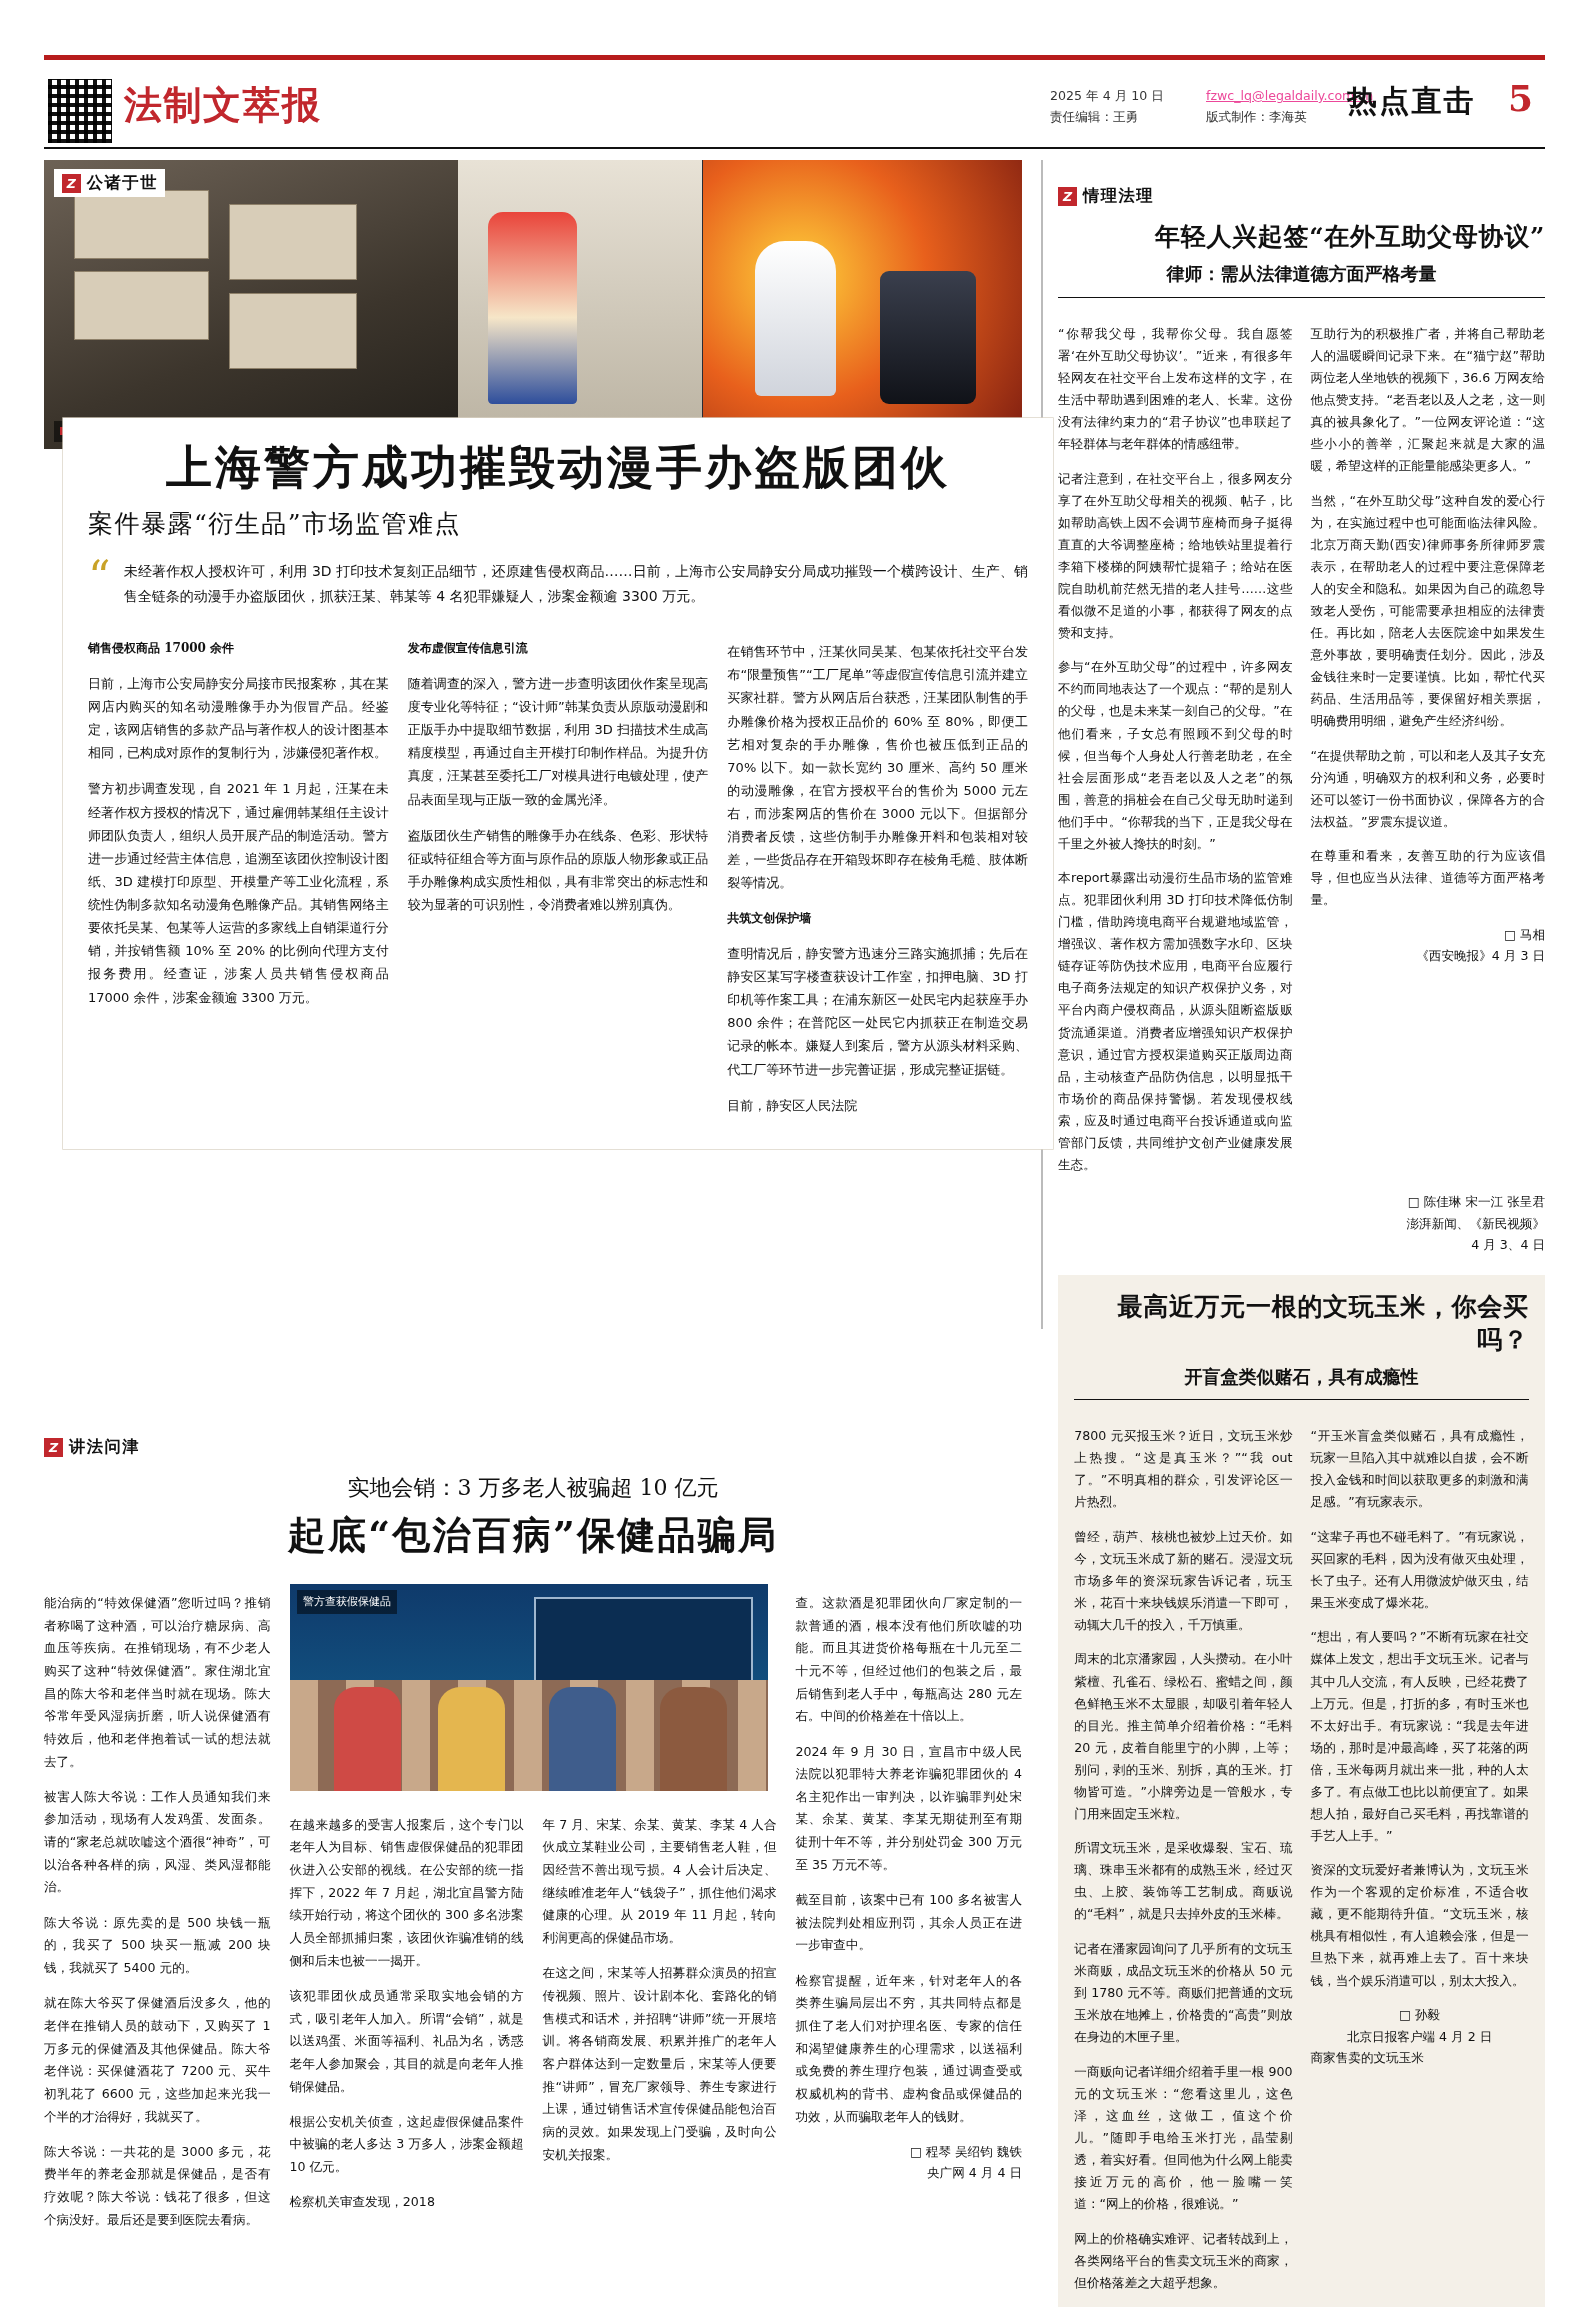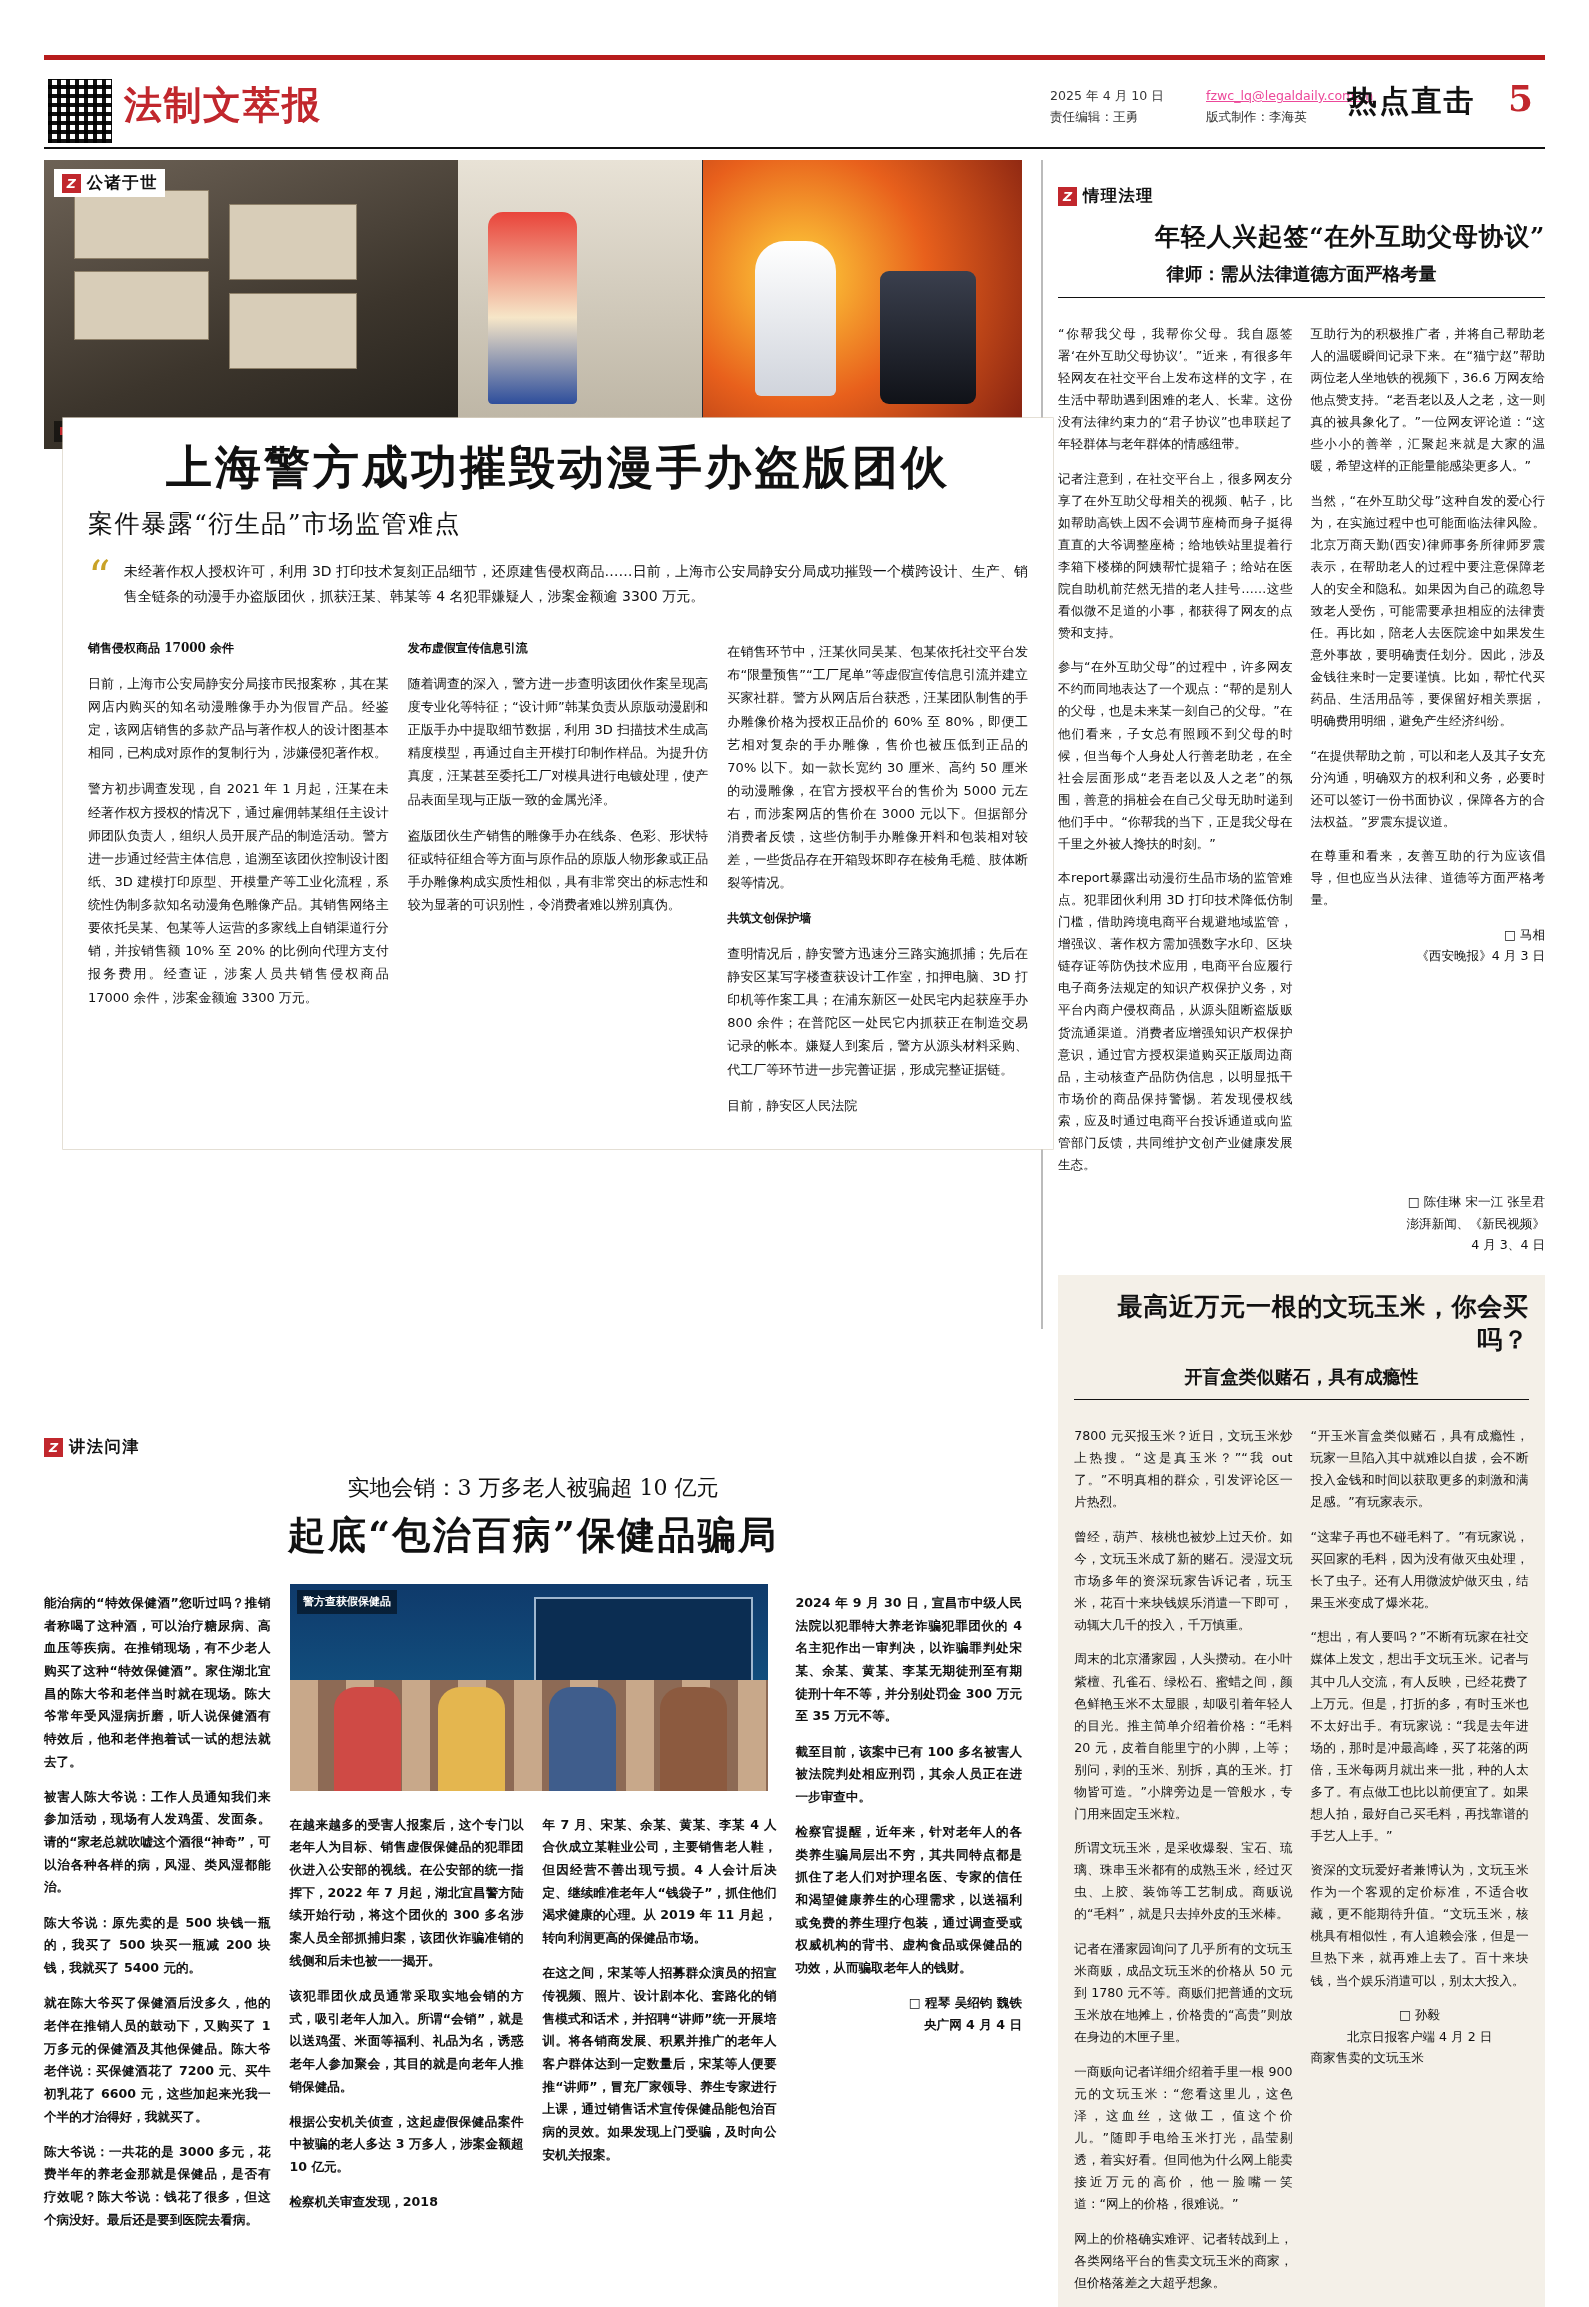--- a/index.html
+++ b/index.html
@@ -80,21 +80,21 @@
   .vdiv{position:absolute;left:1041px;top:160px;width:1.5px;height:1169px;background:#bbb;}
 
   .panel{background:#f4f0e8;padding:15px 16.3px;margin-top:19px;}
   .panel .r-h1{margin-top:0;}
 
   
   .B{position:absolute;left:44px;top:1436px;width:1501px;}
   .b-h1{font-family:"DejaVu Serif","Liberation Serif",serif;font-size:22px;text-align:center;margin-top:15px;}
   .b-h2{font-family:"DejaVu Serif","Liberation Serif",serif;font-weight:bold;font-size:38px;
      text-align:center;letter-spacing:2.2px;margin-top:7.4px;}
-  .b-cols{display:flex;gap:19px;margin-top:18px;font-weight:bold;}
+  .b-cols{display:flex;gap:19px;margin-top:18px;}
   .b-cols .col{width:234px;font-size:12.6px;line-height:1.8;text-align:justify;}
   .bphoto{width:478px;height:207px;margin:4.4px 0 10.4px;position:relative;overflow:hidden;
      background:linear-gradient(180deg,#1d2330,#3a4356);}
   .bphoto .stage{position:absolute;left:0;top:0;width:478px;height:111px;background:linear-gradient(180deg,#0f3a6b,#12507f);}
   .bphoto .screen{position:absolute;left:244px;top:13.3px;width:215px;height:89px;background:#0b2d52;border:2.2px solid #9fb7cf;}
   .bphoto .crowd{position:absolute;left:0;bottom:0;width:478px;height:111px;
      background:repeating-linear-gradient(90deg,#c8a88a 0 28px,#8d6a55 28px 56px);}
   .bphoto .person{position:absolute;bottom:0;width:67px;height:104px;background:#d9534f;border-radius:22px 22px 0 0;}
   .bcap{font-size:11px;color:#fff;position:absolute;left:7.4px;top:6px;background:rgba(0,0,0,.5);padding:2.2px 6px;}
   .right-sig{font-size:12.6px;text-align:center;line-height:1.7;margin-top:6px;}
@@ -275,20 +275,21 @@
             <p>检察机关审查发现，2018</p>
           </div>
           <div style="width:234px">
             <p>年 7 月、宋某、余某、黄某、李某 4 人合伙成立某鞋业公司，主要销售老人鞋，但因经营不善出现亏损。4 人会计后决定、继续睢准老年人“钱袋子”，抓住他们渴求健康的心理。从 2019 年 11 月起，转向利润更高的保健品市场。</p>
             <p>在这之间，宋某等人招募群众演员的招宣传视频、照片、设计剧本化、套路化的销售模式和话术，并招聘“讲师”统一开展培训。将各销商发展、积累并推广的老年人客户群体达到一定数量后，宋某等人便要推“讲师”，冒充厂家领导、养生专家进行上课，通过销售话术宣传保健品能包治百病的灵效。如果发现上门受骗，及时向公安机关报案。</p>
             <p></p>
           </div>
         </div>
       </div>
       <div class="col">
+        <p>查。这款酒是犯罪团伙向厂家定制的一款普通的酒，根本没有他们所吹嘘的功能。而且其进货价格每瓶在十几元至二十元不等，但经过他们的包装之后，最后销售到老人手中，每瓶高达 280 元左右。中间的价格差在十倍以上。</p>
         <p>2024 年 9 月 30 日，宣昌市中级人民法院以犯罪特大养老诈骗犯罪团伙的 4 名主犯作出一审判决，以诈骗罪判处宋某、余某、黄某、李某无期徒刑至有期徒刑十年不等，并分别处罚金 300 万元至 35 万元不等。</p>
         <p>截至目前，该案中已有 100 多名被害人被法院判处相应刑罚，其余人员正在进一步审查中。</p>
         <p>检察官提醒，近年来，针对老年人的各类养生骗局层出不穷，其共同特点都是抓住了老人们对护理名医、专家的信任和渴望健康养生的心理需求，以送福利或免费的养生理疗包装，通过调查受或权威机构的背书、虚构食品或保健品的功效，从而骗取老年人的钱财。</p>
         <div class="sig">
           <div>□ 程琴 吴绍钧 魏铁</div>
           <div>央广网 4 月 4 日</div>
         </div>
       </div>
     </div>
   </div>

